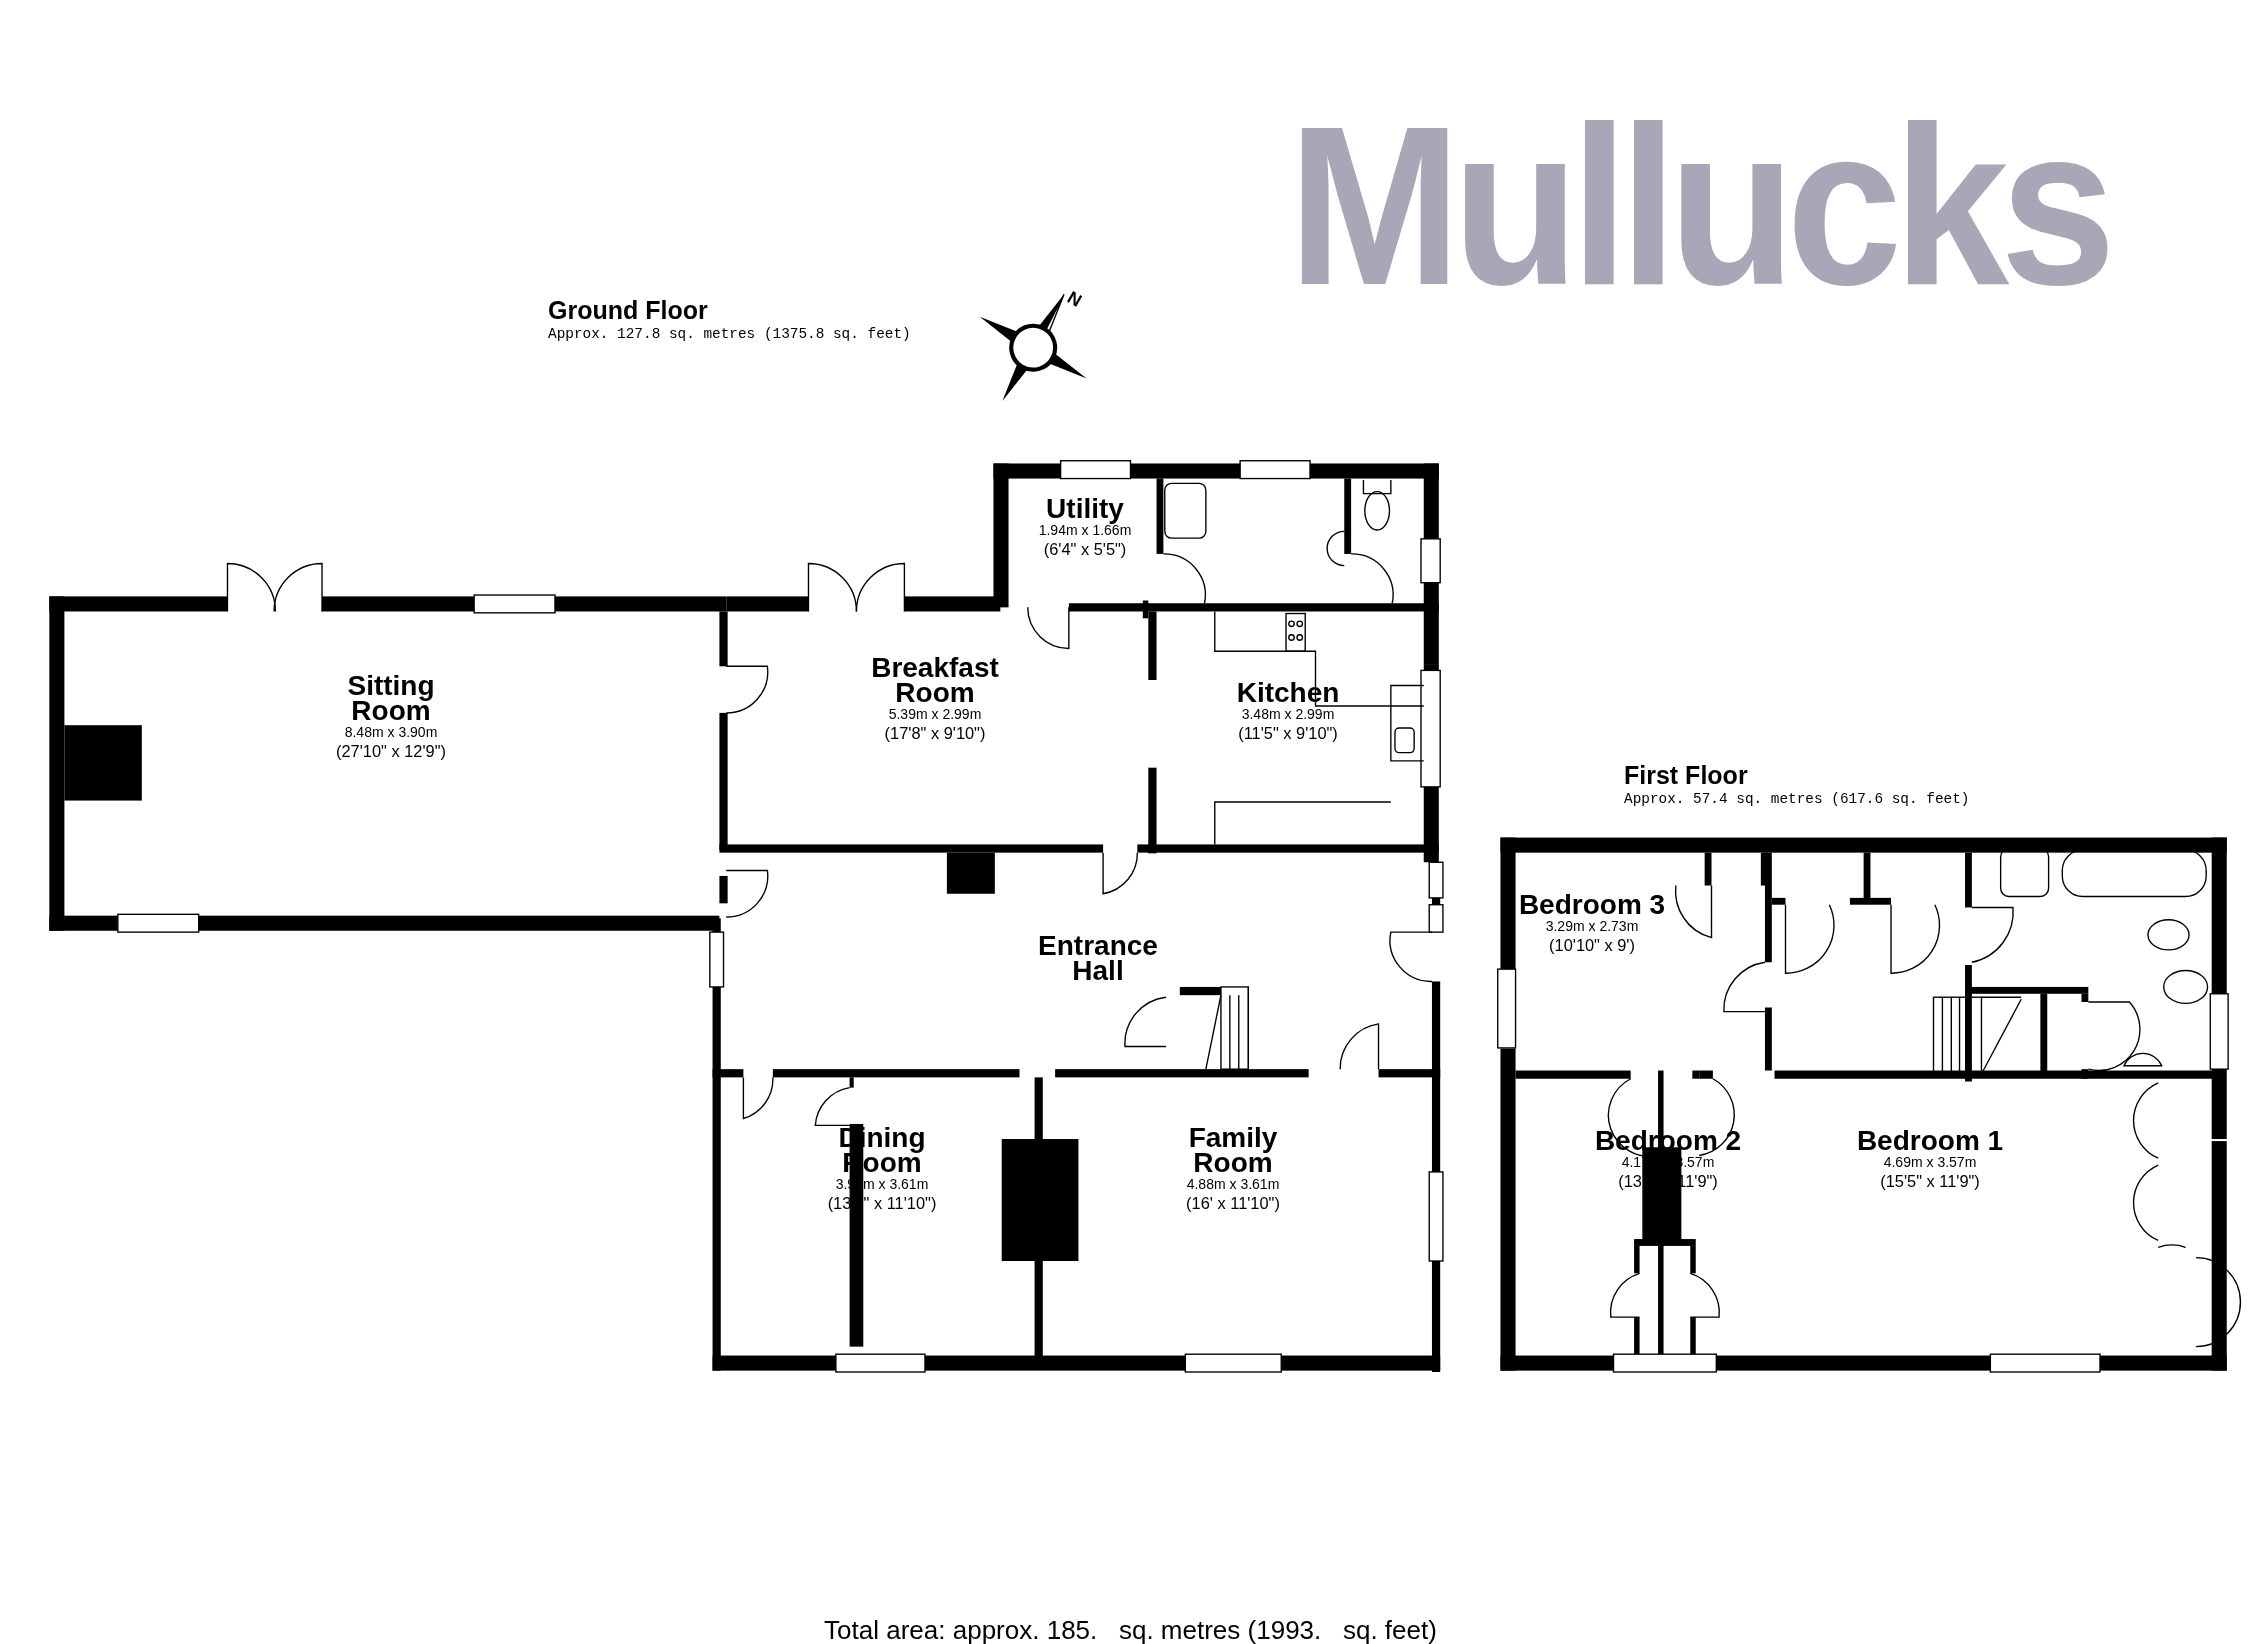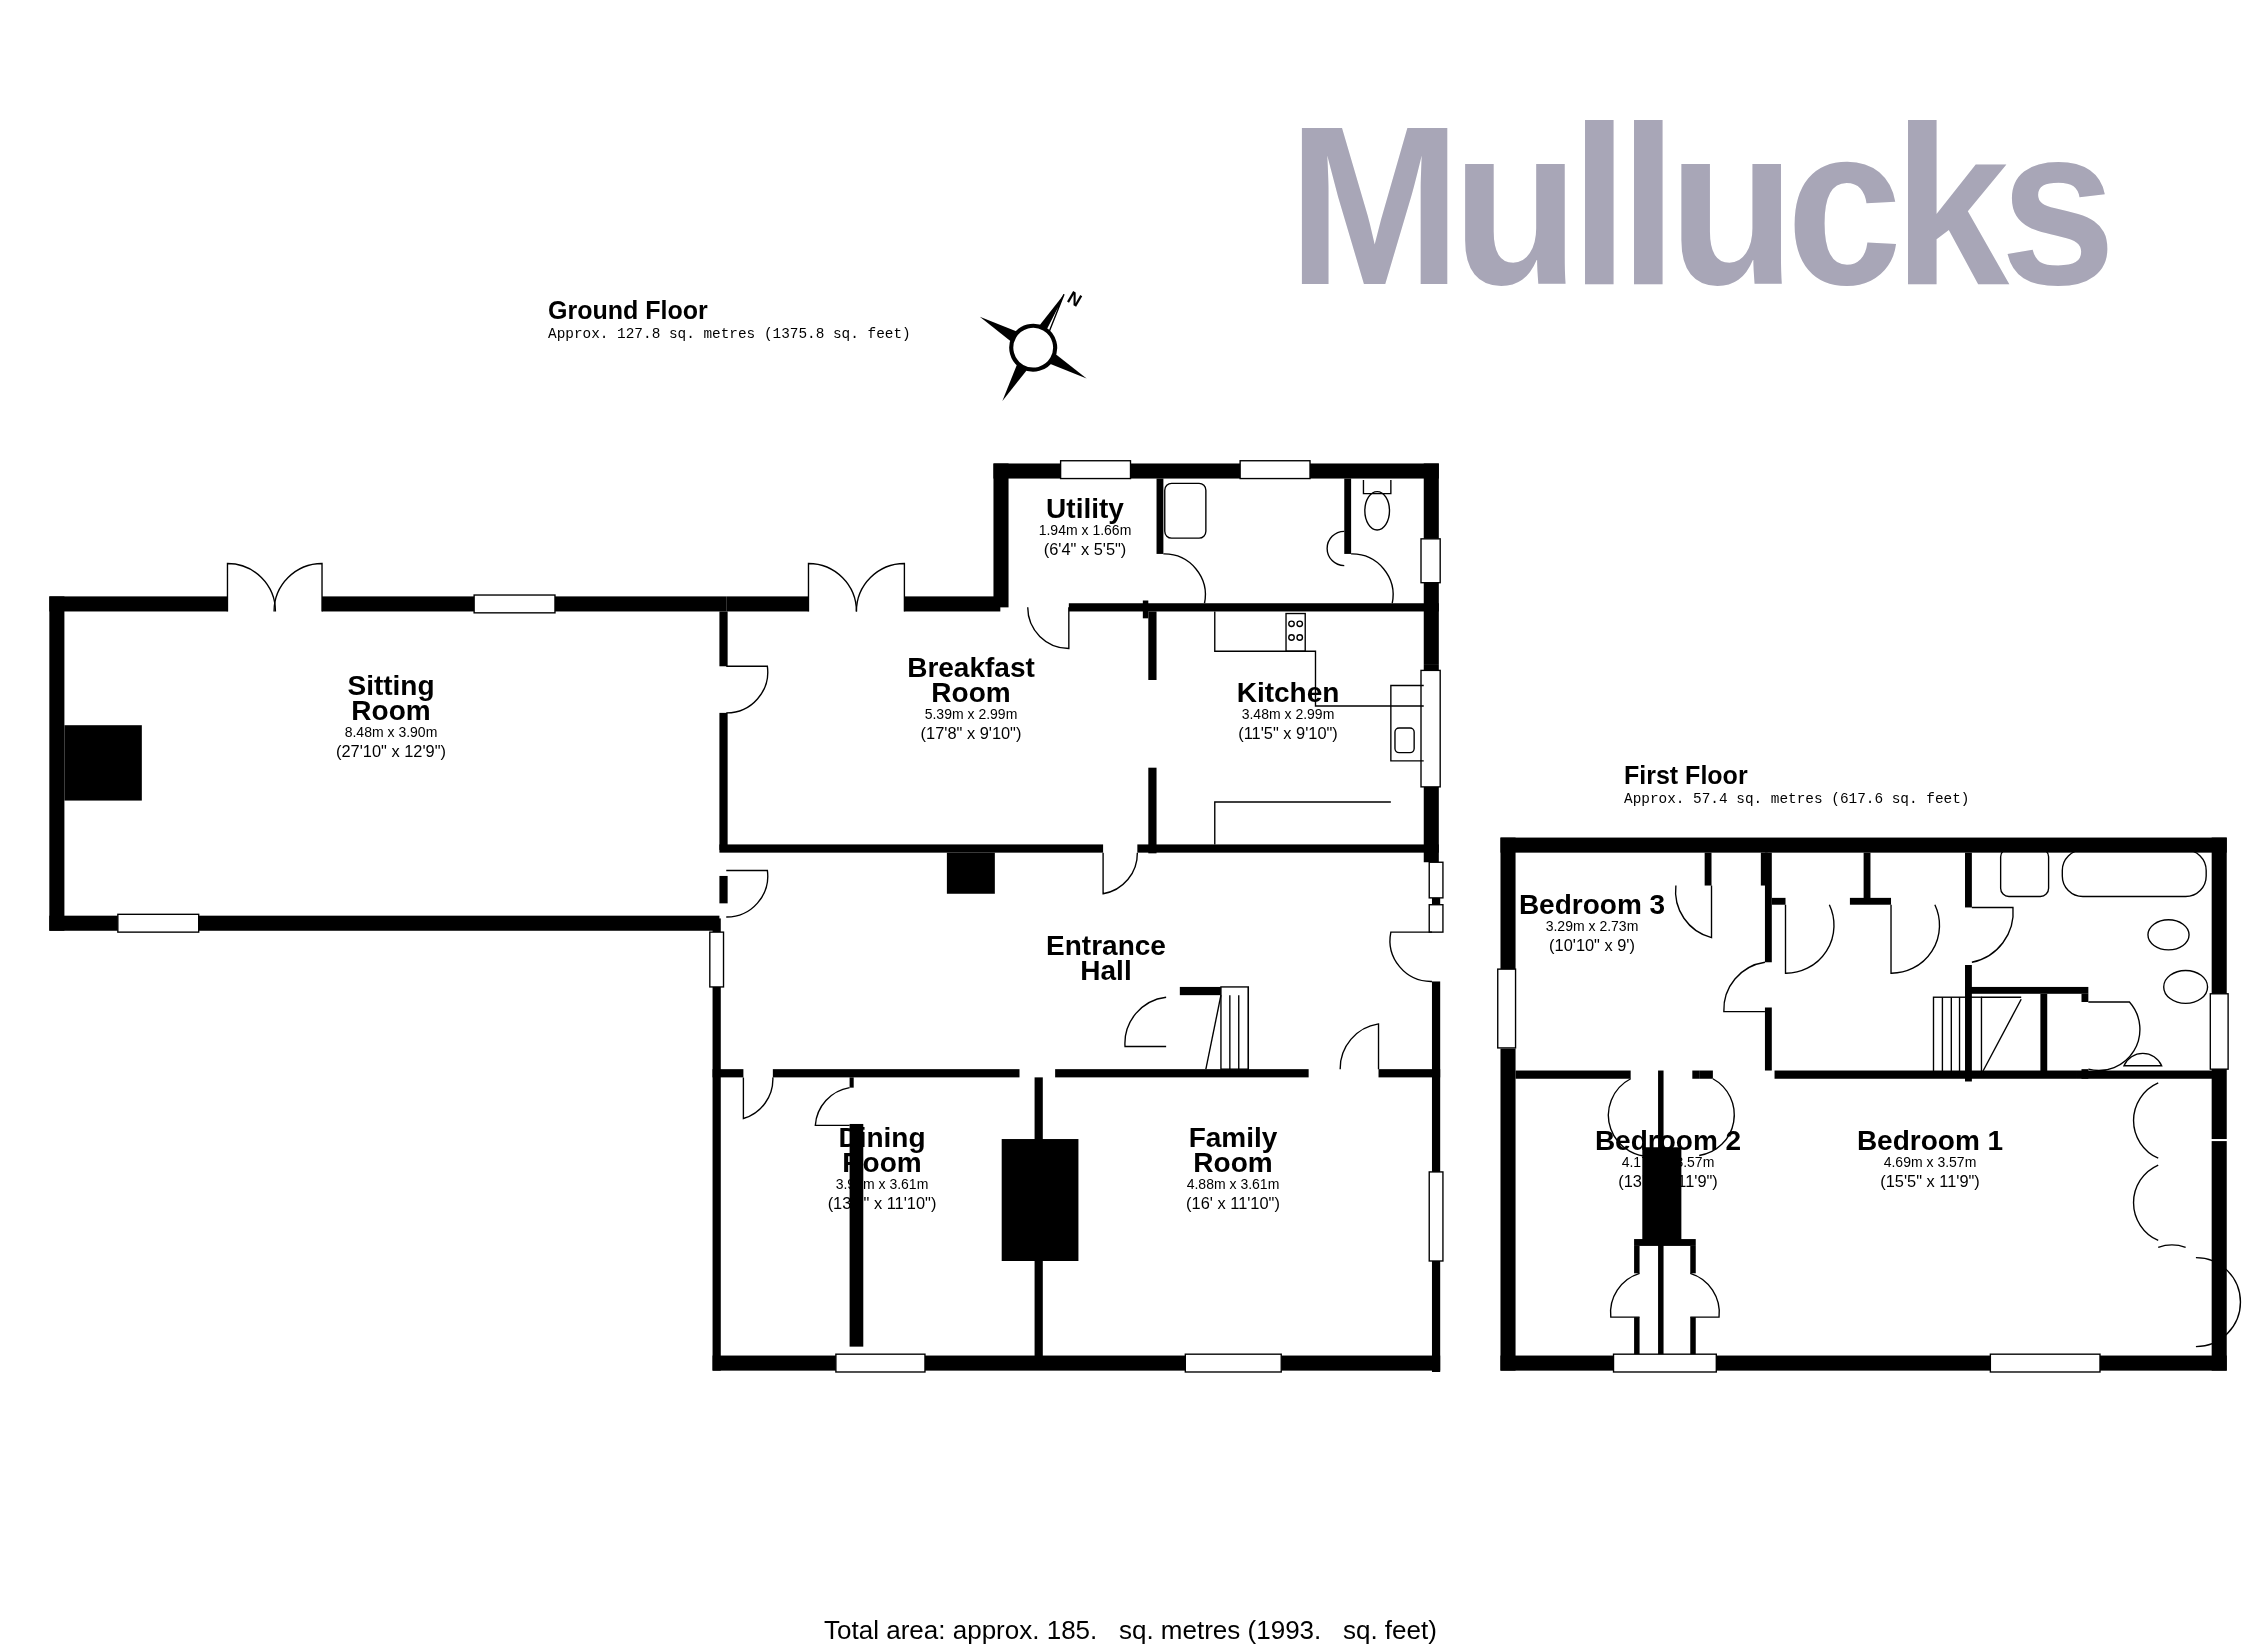--- a/index.html
+++ b/index.html
@@ -238,37 +238,37 @@
     <path d="M3100 1555 a30 30 0 0 1 55 0 z"></path>
   </g>
 </svg>
 
 <div class="room-label" style="left:391px; top:673px;">
   <div class="rname">Sitting</div>
   <div class="rname">Room</div>
   <div class="rm">8.48m x 3.90m</div>
   <div class="rft">(27'10" x 12'9")</div>
 </div>
-<div class="room-label" style="left:935px; top:655px;margin-left:36px;">
+<div class="room-label" style="left:935px; top:655px;">
   <div class="rname">Breakfast</div>
   <div class="rname">Room</div>
   <div class="rm">5.39m x 2.99m</div>
   <div class="rft">(17'8" x 9'10")</div>
 </div>
 <div class="room-label" style="left:1085px; top:496px;">
   <div class="rname">Utility</div>
   <div class="rm">1.94m x 1.66m</div>
   <div class="rft">(6'4" x 5'5")</div>
 </div>
 <div class="room-label" style="left:1288px; top:680px;">
   <div class="rname">Kitchen</div>
   <div class="rm">3.48m x 2.99m</div>
   <div class="rft">(11'5" x 9'10")</div>
 </div>
-<div class="room-label" style="left:1098px; top:933px;margin-left:8px;">
+<div class="room-label" style="left:1098px; top:933px;">
   <div class="rname">Entrance</div>
   <div class="rname">Hall</div>
 </div>
 <div class="room-label" style="left:882px; top:1125px;">
   <div class="rname">Dining</div>
   <div class="rname">Room</div>
   <div class="rm">3.98m x 3.61m</div>
   <div class="rft">(13'1" x 11'10")</div>
 </div>
 <div class="room-label" style="left:1233px; top:1125px;">

